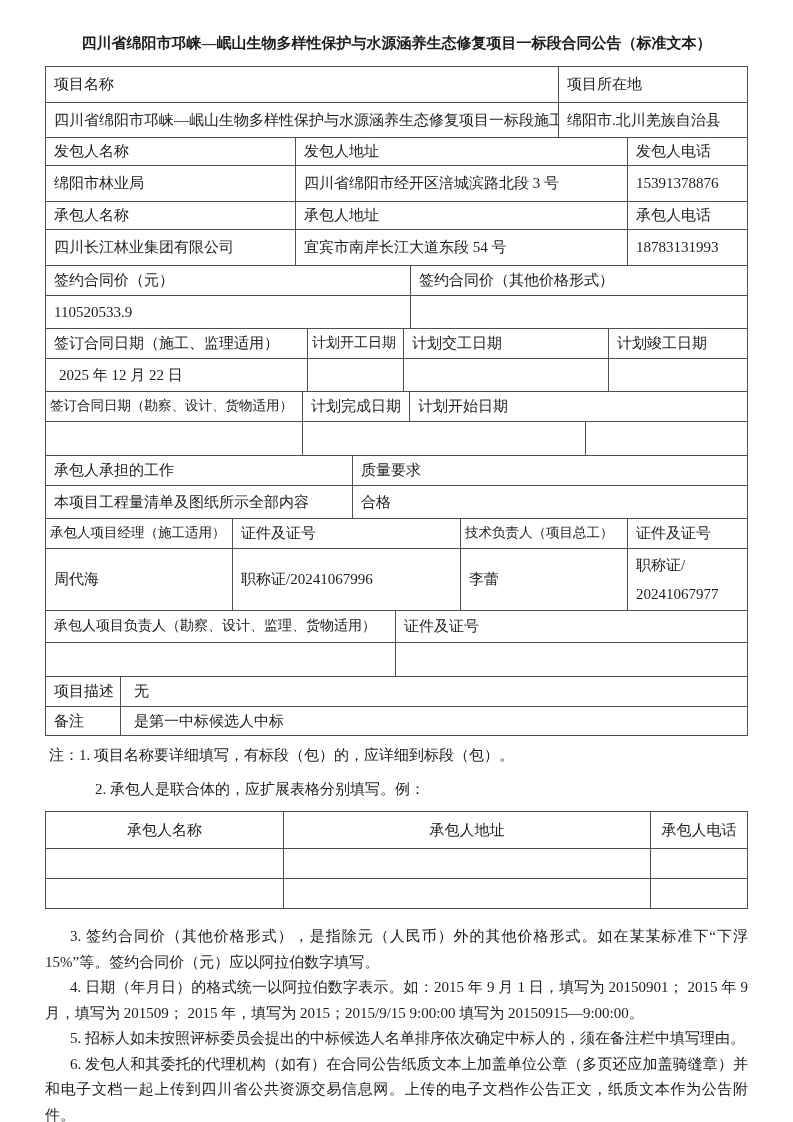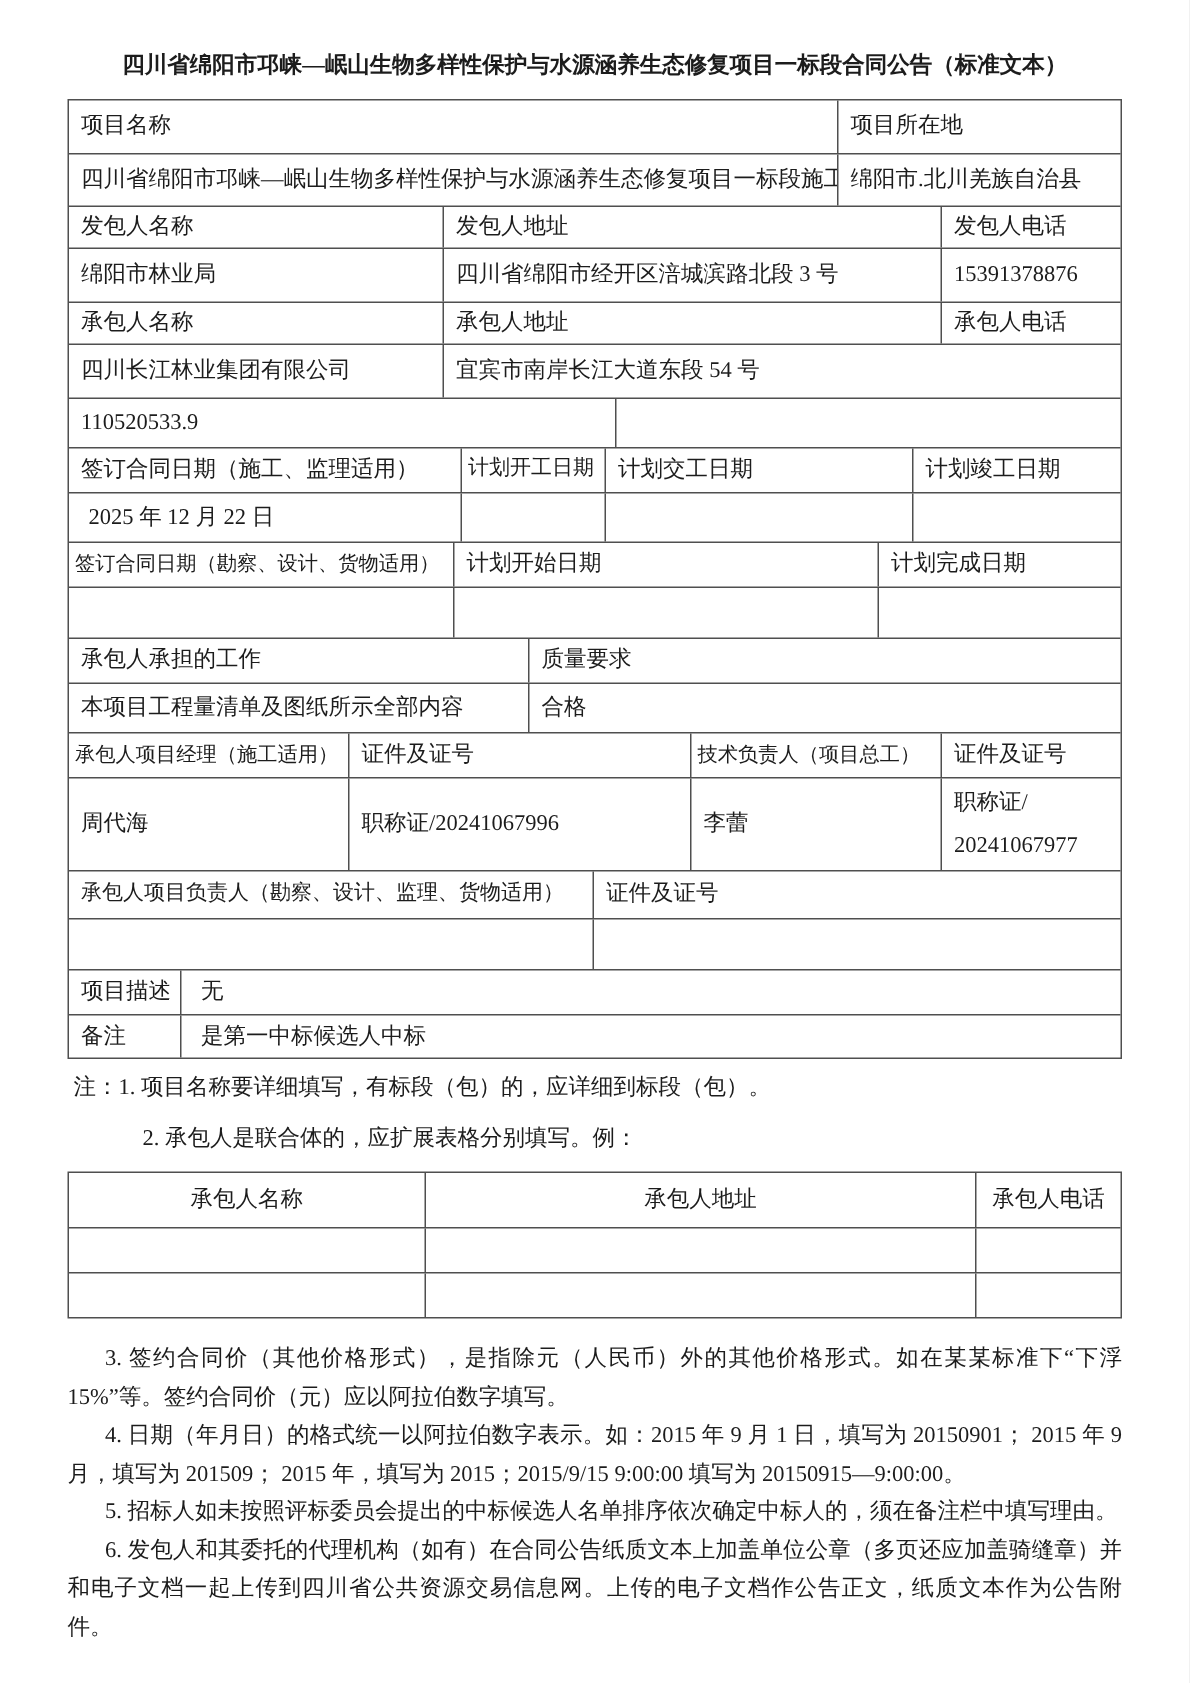--- a/index.html
+++ b/index.html
@@ -80,22 +80,27 @@
 
     <div class="row h28">
       <div class="cell w250">承包人名称</div>
       <div class="cell w332">承包人地址</div>
       <div class="cell">承包人电话</div>
     </div>
 
     <div class="row h36">
       <div class="cell w250">四川长江林业集团有限公司</div>
       <div class="cell w332">宜宾市南岸长江大道东段 54 号</div>
-    </div>
-
+      <div class="cell">18783131993</div>
+    </div>
+
+    <div class="row h30">
+      <div class="cell w365">签约合同价（元）</div>
+      <div class="cell">签约合同价（其他价格形式）</div>
+    </div>
 
     <div class="row h33">
       <div class="cell w365">110520533.9</div>
       <div class="cell"></div>
     </div>
 
     <div class="row h30">
       <div class="cell w262">签订合同日期（施工、监理适用）</div>
       <div class="cell w96 tight">计划开工日期</div>
       <div class="cell w205">计划交工日期</div>
@@ -104,22 +109,22 @@
 
     <div class="row h33">
       <div class="cell w262 indent">2025 年 12 月 22 日</div>
       <div class="cell w96"></div>
       <div class="cell w205"></div>
       <div class="cell"></div>
     </div>
 
     <div class="row h30">
       <div class="cell w257 fs13">签订合同日期（勘察、设计、货物适用）</div>
+      <div class="cell">计划完成日期</div>
       <div class="cell w283">计划开始日期</div>
-      <div class="cell">计划完成日期</div>
     </div>
 
     <div class="row h34">
       <div class="cell w257"></div>
       <div class="cell w283"></div>
       <div class="cell"></div>
     </div>
 
     <div class="row h30">
       <div class="cell w307">承包人承担的工作</div>

